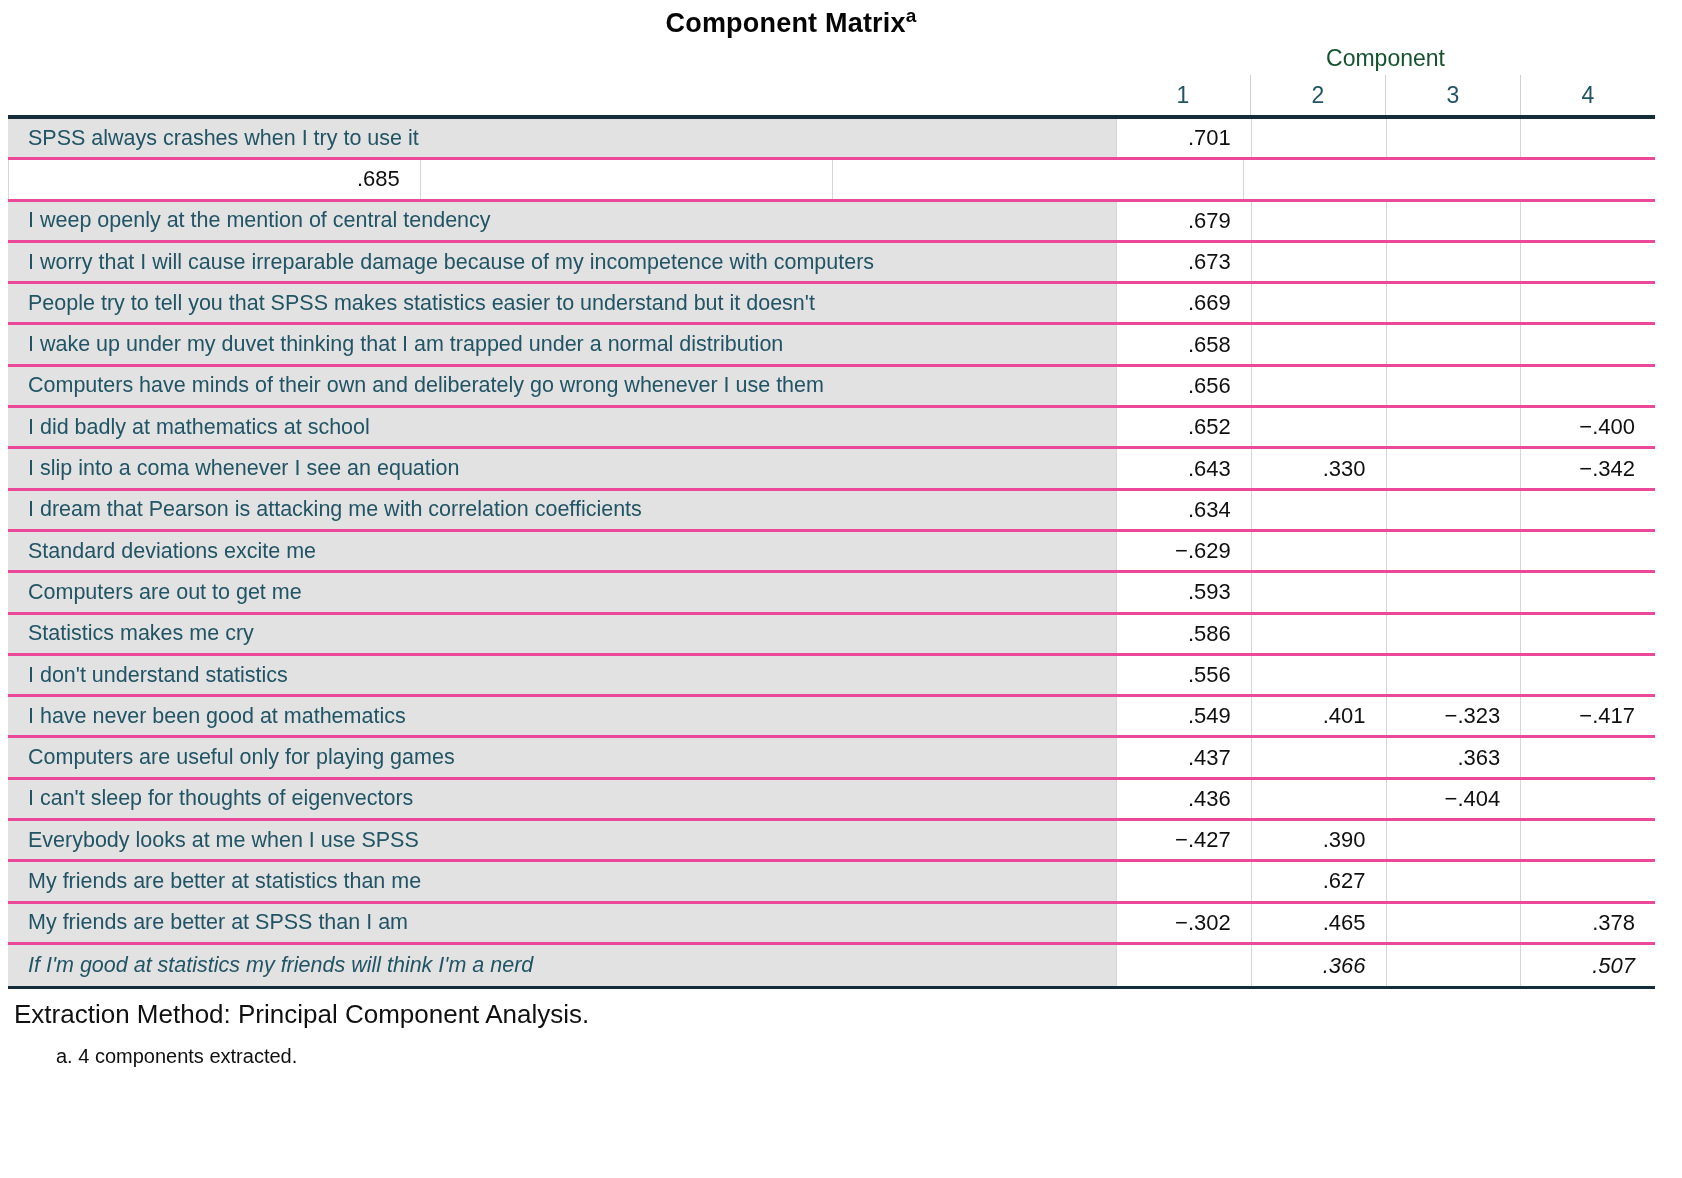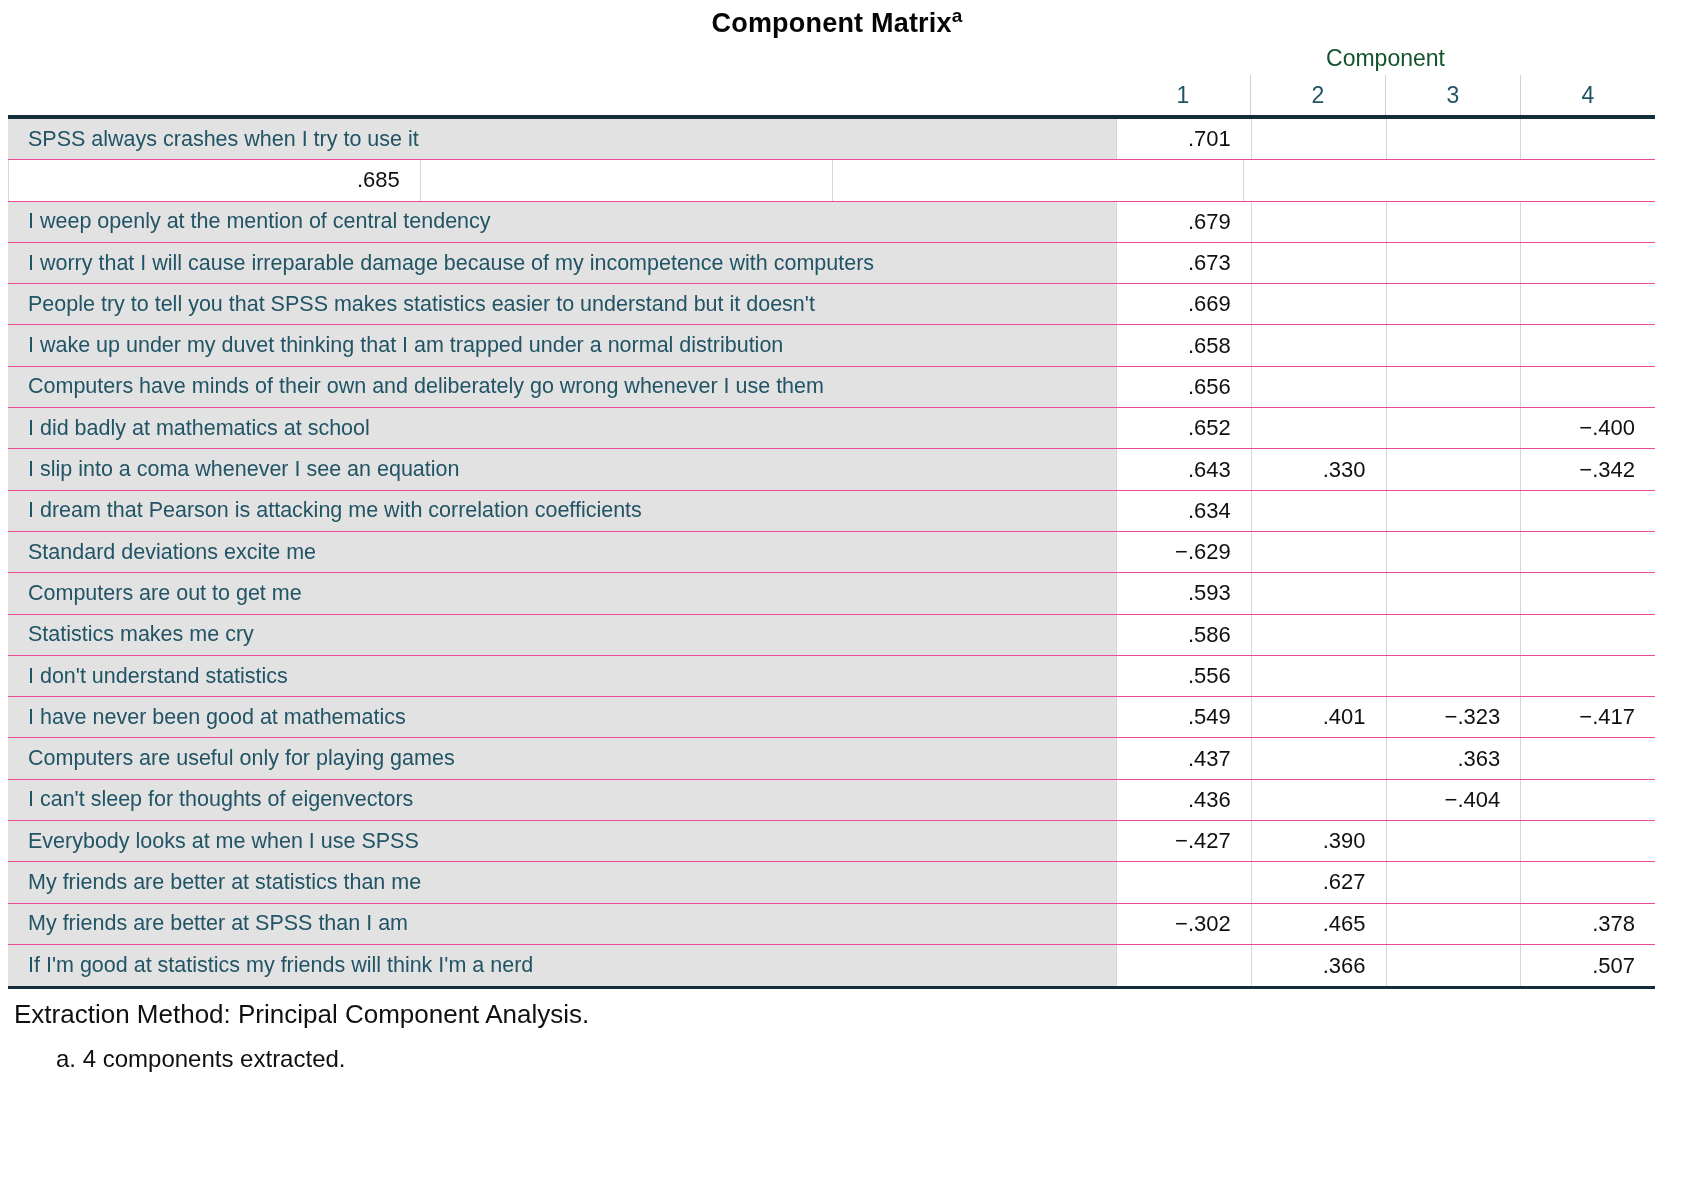--- a/index.html
+++ b/index.html
@@ -3,50 +3,50 @@
 <meta charset="utf-8">
 <style>
   html,body{margin:0;padding:0;}
   body{
     width:1682px;height:1178px;background:#ffffff;overflow:hidden;
     font-family:"Liberation Sans", sans-serif;
     -webkit-font-smoothing:antialiased;
   }
   .title-row{
     width:1582px;text-align:center;padding-top:8px;
-    font-size:27px;font-weight:bold;color:#050505;letter-spacing:.2px;padding-left:46px;
+    font-size:27px;font-weight:bold;color:#050505;letter-spacing:.2px;
   }
   .title-sup{font-size:19px;font-weight:bold;vertical-align:super;line-height:0;}
   .table{margin-left:8px;width:1647px;margin-top:2px;}
   .hdr{margin-left:1108px;width:539px;}
   .hdr-group{
     text-align:center;font-size:23px;color:#14532d;
     height:34px;line-height:34px;
   }
   .hdr-nums{display:flex;height:40px;}
   .hcell{
     flex:1;display:flex;align-items:center;justify-content:center;
     font-size:23px;color:#215465;
   }
   .hcell + .hcell{border-left:1px solid #d0d0d0;}
   .tbody{border-top:4px solid #152c3a;border-bottom:3px solid #152c3a;}
-  .t-row{display:flex;height:41.3px;border-bottom:1px solid #ec4899;box-sizing:border-box;}
-  .t-row:last-child{border-bottom:none;}
+  .t-row{display:flex;height:41.3px;border-bottom:3px solid #ec4899;box-sizing:border-box;}
+  .t-row:last-child{border-bottom:none;font-style:italic;}
   .t-label{
     width:1108px;box-sizing:border-box;background:#e2e2e2;color:#215465;
     font-size:21.5px;display:flex;align-items:center;padding-left:20px;
     white-space:nowrap;overflow:hidden;
   }
   .t-val{
     flex:1;box-sizing:border-box;display:flex;align-items:center;justify-content:flex-end;
     padding-right:20px;font-size:22px;color:#101010;background:#ffffff;
     border-left:1px solid #d6d6d6;
   }
   .footer{margin:10px 0 0 14px;font-size:26px;color:#101010;}
-  .footnote{margin:15px 0 0 56px;font-size:24px;color:#101010;}
+  .footnote{margin:15px 0 0 56px;font-size:20px;color:#101010;}
 </style>
 </head>
 <body>
 
 <div class="page">
 
   <div class="title-row">
     <span>Component Matrix</span><span class="title-sup">a</span>
   </div>
 

